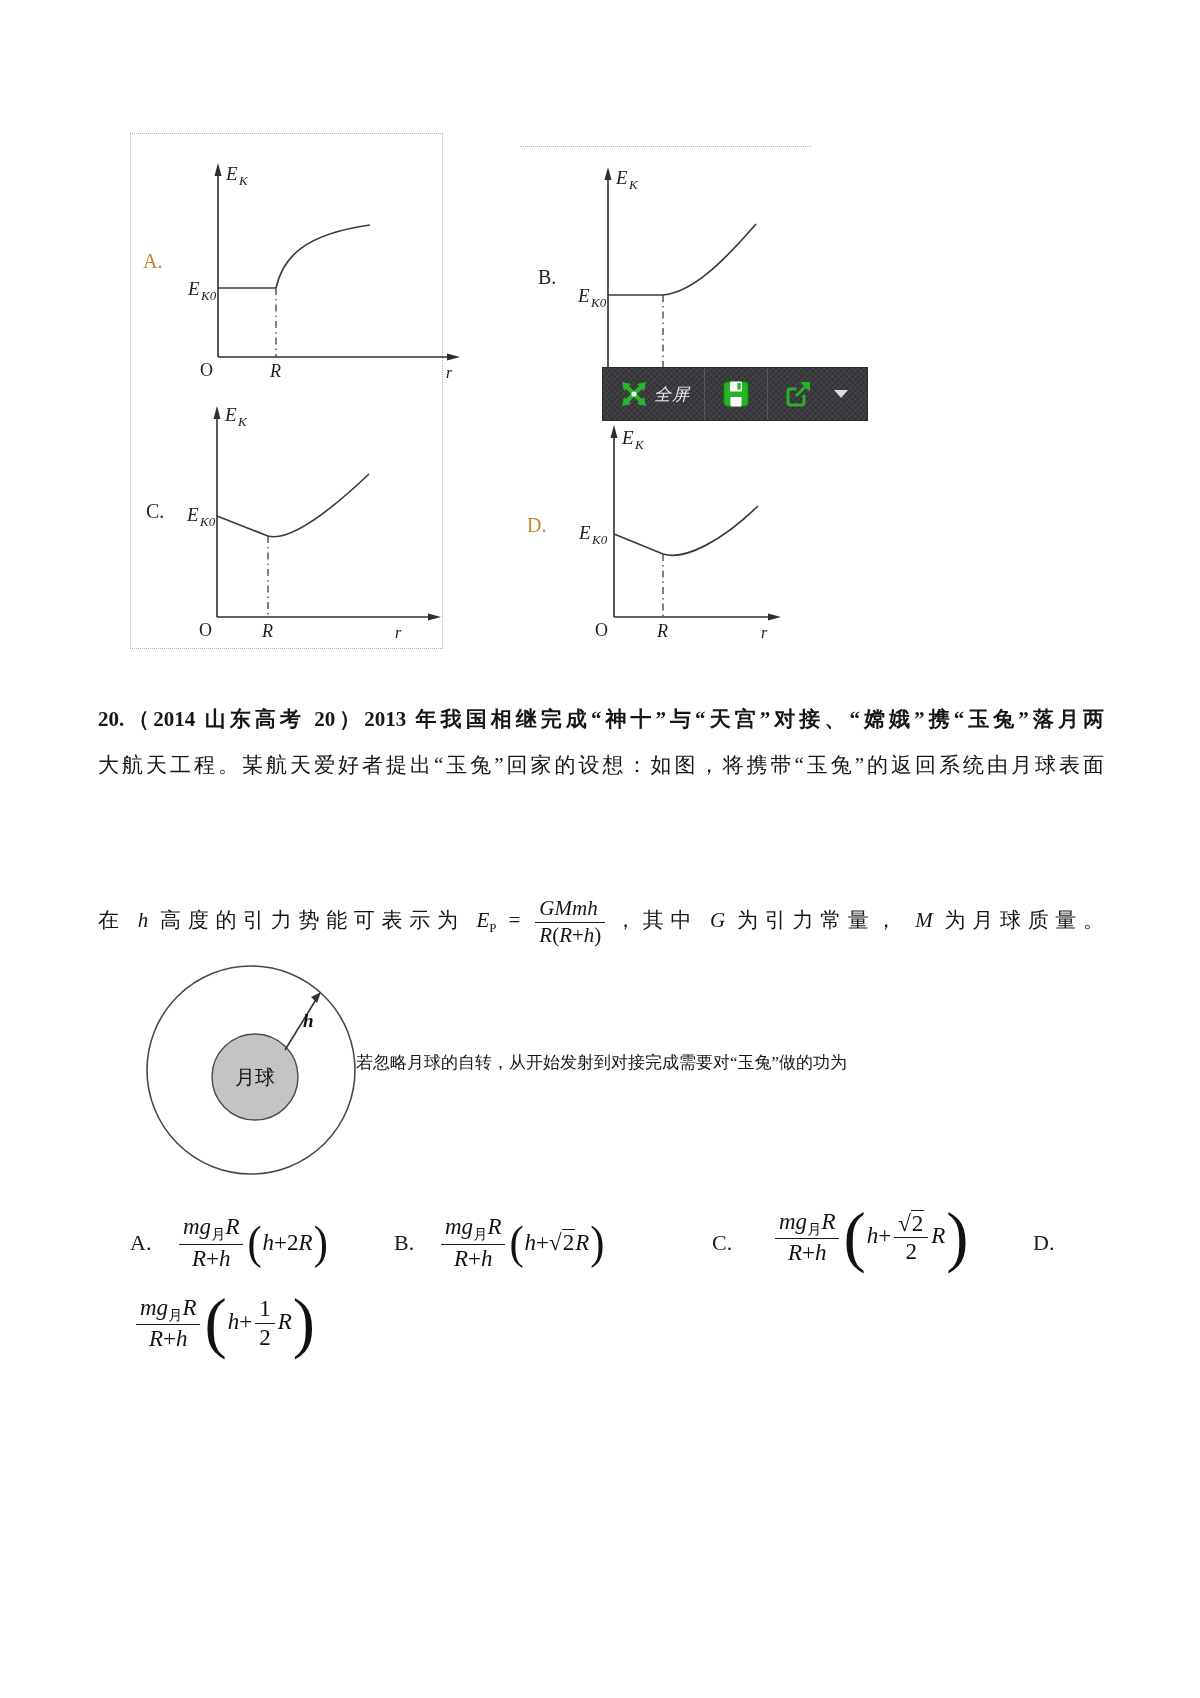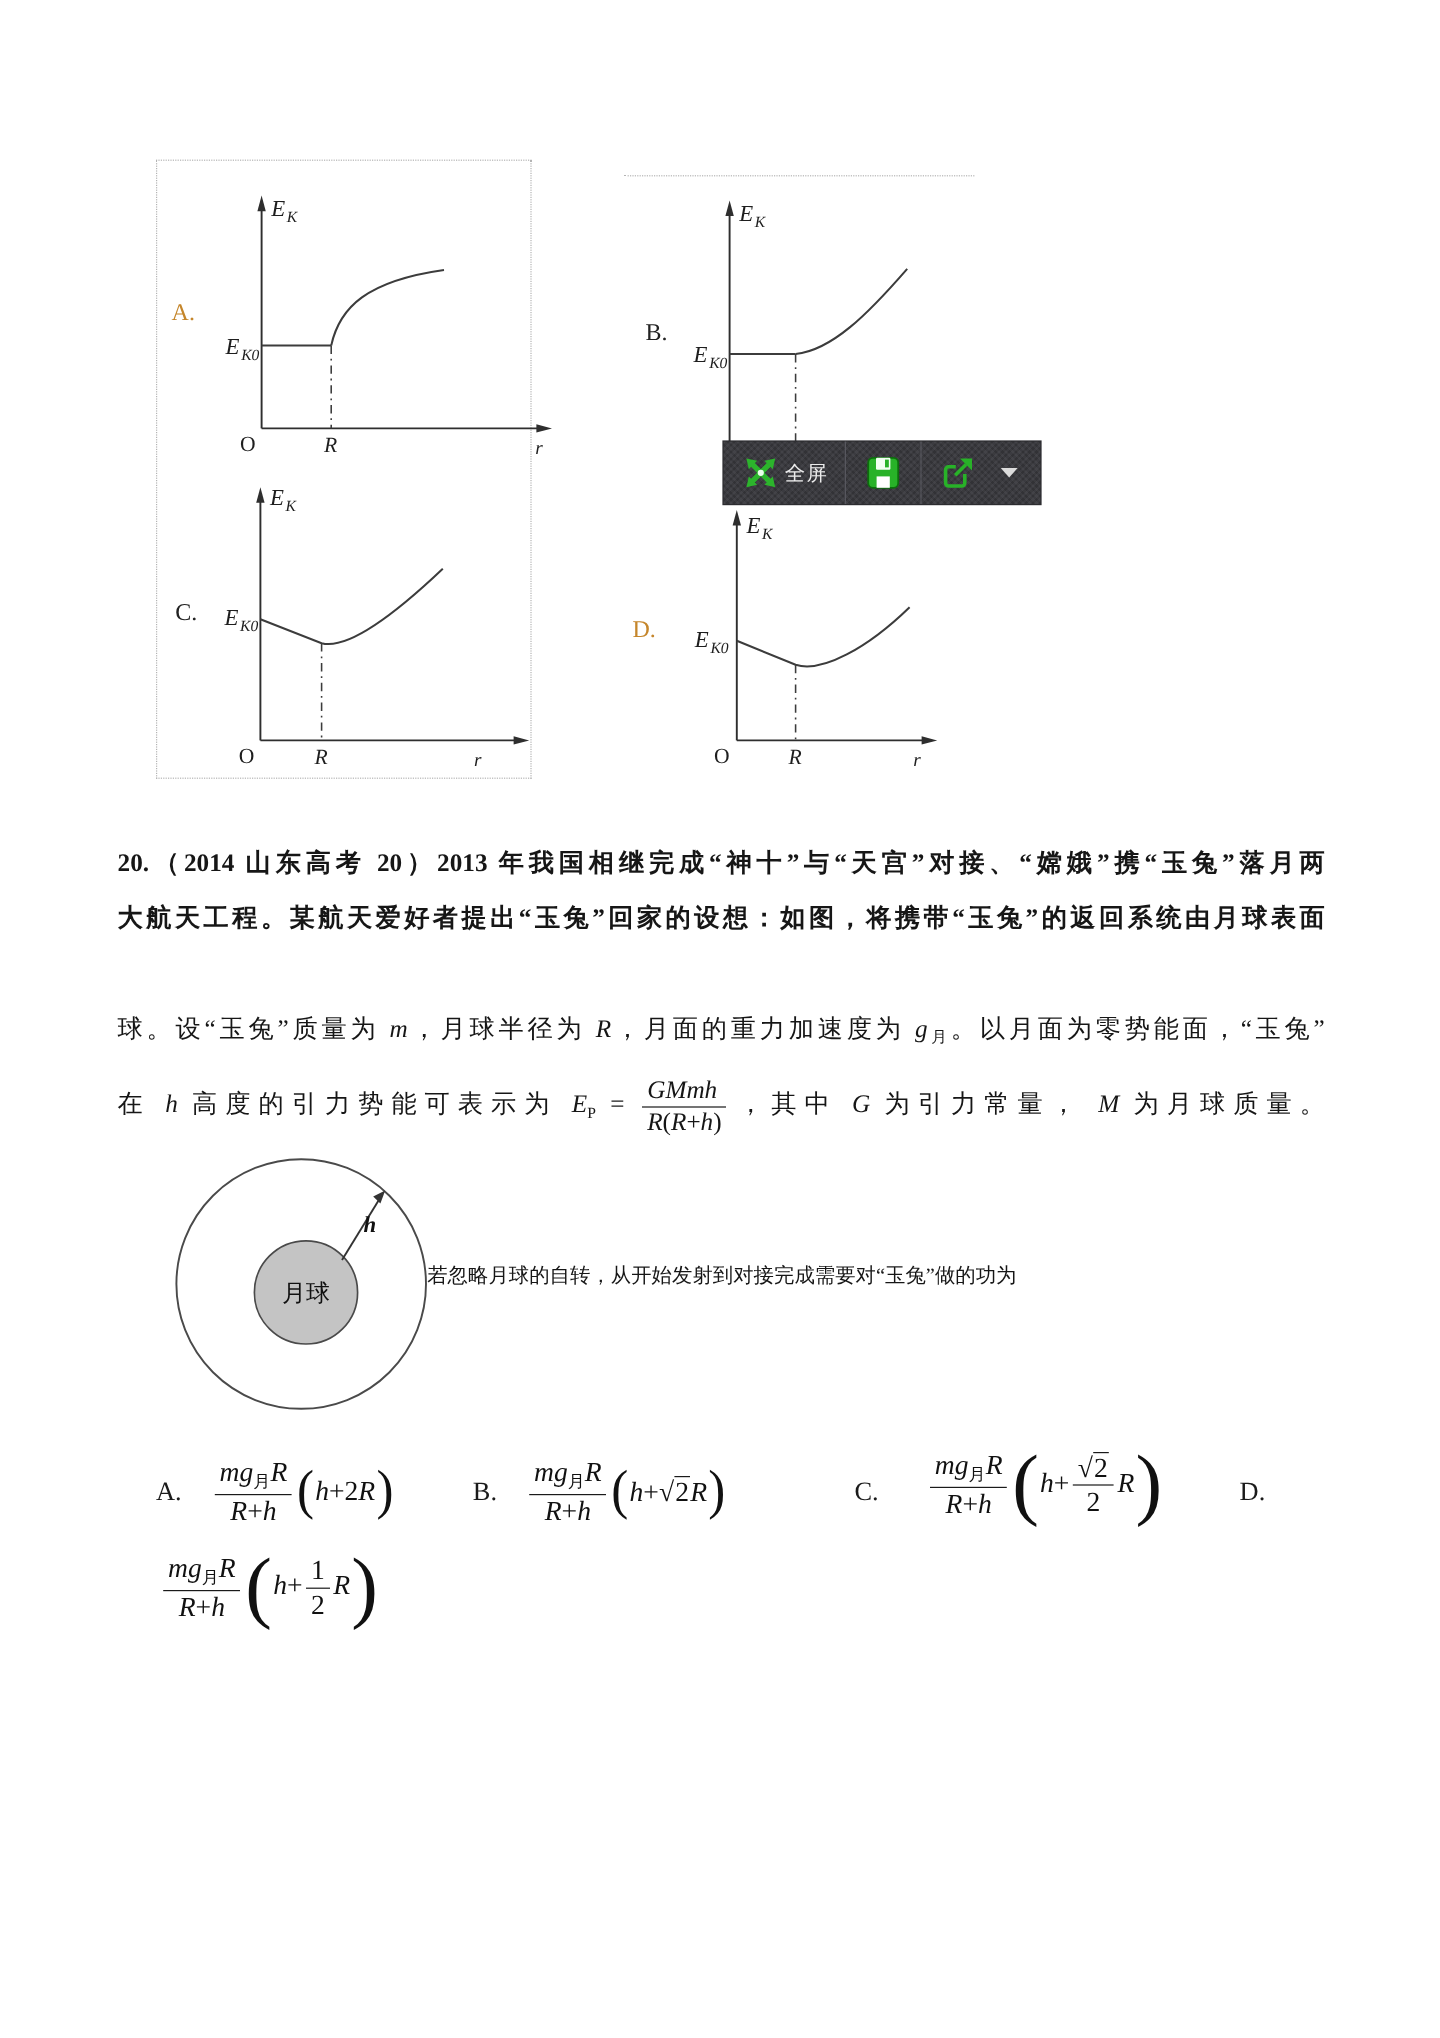--- a/index.html
+++ b/index.html
@@ -23,21 +23,21 @@
   .svgE{font-family:"Liberation Serif",serif;font-style:italic;font-size:19px;fill:#1e1e1e;}
   .svgSub{font-family:"Liberation Serif",serif;font-style:italic;font-size:13px;fill:#1e1e1e;}
   .svgO{font-family:"Liberation Serif",serif;font-size:18px;fill:#1e1e1e;}
   .svgR{font-family:"Liberation Serif",serif;font-style:italic;font-size:18px;fill:#1e1e1e;}
   .svgr{font-family:"Liberation Serif",serif;font-style:italic;font-size:16px;fill:#1e1e1e;}
 
   
   .toolbar{position:absolute;left:603px;top:368px;width:264px;height:52px;background:#3b3b40;
     background-image:repeating-linear-gradient(45deg,rgba(255,255,255,.045) 0 2px,transparent 2px 4px),
                      repeating-linear-gradient(-45deg,rgba(0,0,0,.16) 0 2px,transparent 2px 4px);
-    display:flex;align-items:center;box-shadow:0 0 0 1px #2c2c30;}
+    display:flex;align-items:center;box-shadow:0 0 0 1px #2c2c30;font-style:italic;}
   .tb-btn{display:flex;align-items:center;height:100%;cursor:pointer;}
   .tb-label{font-family:"Liberation Sans","DejaVu Sans",sans-serif;font-size:17px;color:#ececec;margin-left:7px;letter-spacing:1px;}
   .tb-sep{width:1px;height:52px;background:#57575e;}
   .tb-caret{width:0;height:0;border-left:7px solid transparent;border-right:7px solid transparent;border-top:8px solid #dcdcdc;margin-left:14px;}
 
   
   .qline{position:absolute;left:98px;width:1006px;font-size:21px;line-height:30px;color:#161616;
          text-align:justify;text-align-last:justify;white-space:nowrap;}
   .qline.tall{line-height:84px;height:84px;}
   .side-text{position:absolute;left:356px;top:1051px;font-size:17px;color:#161616;white-space:nowrap;}
@@ -176,22 +176,21 @@
     <text class="svgE" x="67" y="24">E</text>
     <text class="svgSub" x="80" y="29">K</text>
     <text class="svgE" x="24" y="119">E</text>
     <text class="svgSub" x="37" y="124">K0</text>
     <text class="svgO" x="40" y="216">O</text>
     <text class="svgR" x="102" y="217">R</text>
     <text class="svgr" x="206" y="218">r</text>
   </svg>
 
   <div class="qline" style="top:704px;font-weight:bold;"><span class="rm">20.（2014 山东高考 20）2013 年我国相继完成“神十”与“天宫”对接、“嫦娥”携“玉兔”落月两</span></div>
-  <div class="qline" style="top:750px;font-weight:bold;"><span class="rm">大航天工程。某航天爱好者提出“玉兔”回家的设想：如图，将携带“玉兔”的返回系统由月球表面</span></div>
-  <div class="qline" style="top:842px;"><span class="rm">球。设“玉兔”质量为 </span><span class="it">m</span><span class="rm">，月球半径为 </span><span class="it">R</span><span class="rm">，月面的重力加速度为 </span><span class="it">g</span><span class="subs">月</span><span class="rm">。以月面为零势能面，“玉兔”</span></div>
+  <div class="qline" style="top:750px;"><span class="rm">大航天工程。某航天爱好者提出“玉兔”回家的设想：如图，将携带“玉兔”的返回系统由月球表面</span></div>
   <div class="qline tall" style="top:878px;"><span class="rm">在 </span><span class="it">h</span><span class="rm"> 高度的引力势能可表示为 </span><span class="it">E</span><span class="subs">P</span><span class="rm"> = </span><span class="frac"><span class="fn"><span class="it">GMmh</span></span><span class="fd"><span class="it">R</span><span class="rm">(</span><span class="it">R</span><span class="rm">+</span><span class="it">h</span><span class="rm">)</span></span></span><span class="rm">，其中 </span><span class="it">G</span><span class="rm"> 为引力常量， </span><span class="it">M</span><span class="rm"> 为月球质量。</span></div>
 
   <svg class="gsvg" style="left:135px;top:955px;" width="240" height="235" viewBox="0 0 240 235">
     <circle cx="116" cy="115" r="104" fill="none" stroke="#4a4a4a" stroke-width="1.6"></circle>
     <circle cx="120" cy="122" r="43" fill="#c4c4c4" stroke="#4a4a4a" stroke-width="1.4"></circle>
     <text class="moon-label" x="120" y="129" text-anchor="middle">月球</text>
     <line x1="150" y1="95" x2="182" y2="43" stroke="#333" stroke-width="1.6"></line>
     <polygon points="186,37 176,42 182,48" fill="#333"></polygon>
     <text class="hlabel" x="168" y="72">h</text>
   </svg>

